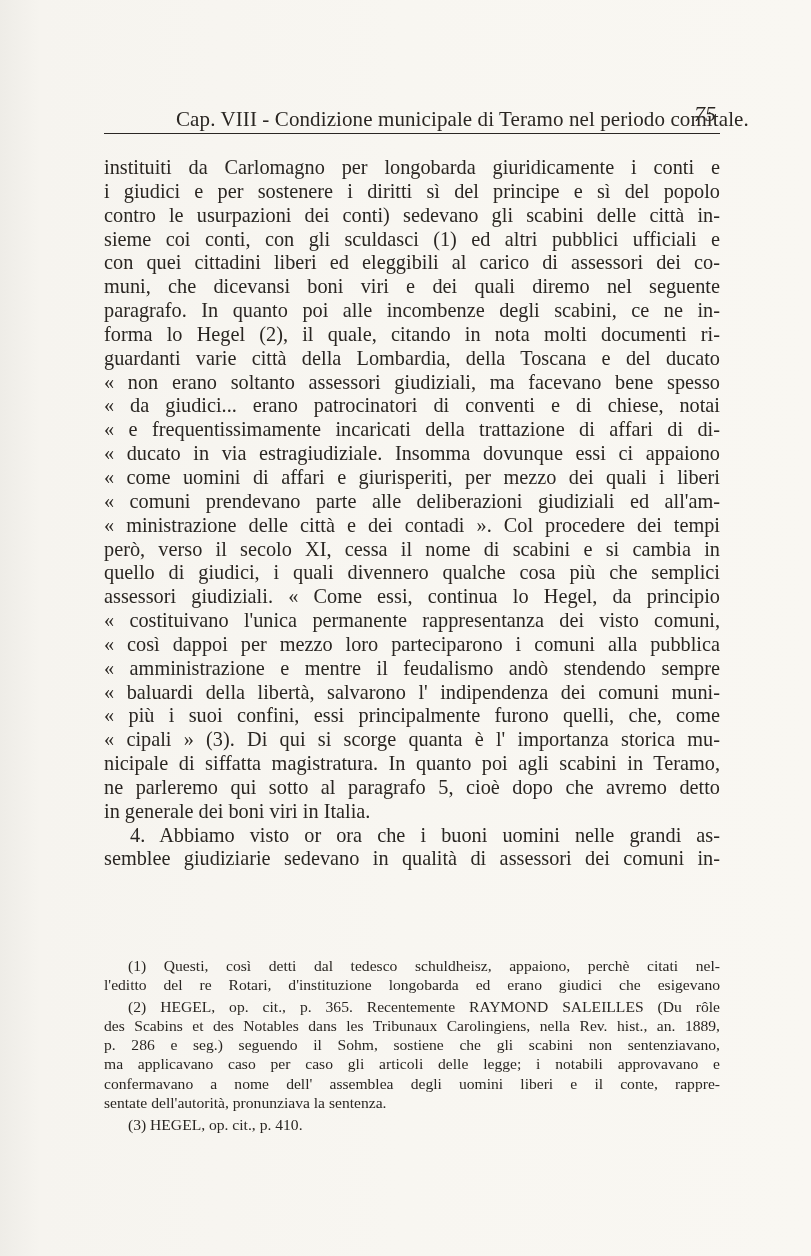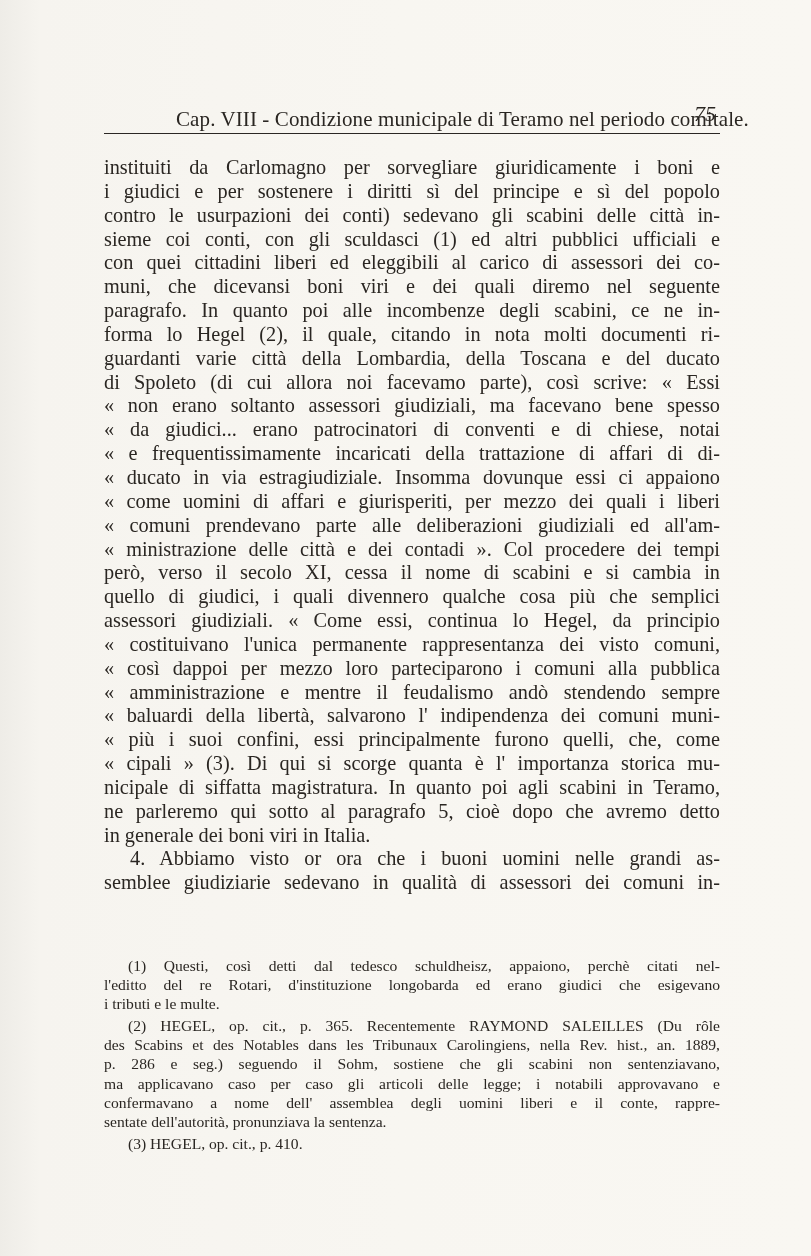--- a/index.html
+++ b/index.html
@@ -55,30 +55,29 @@
 
 <div class="page-shade"></div>
 
 <div class="header">
   <span class="running-head">Cap. VIII - Condizione municipale di Teramo nel periodo comitale.</span>
   <span class="page-number">75</span>
 </div>
 <div class="rule"></div>
 
 <div class="body-text">
-  <div class="line">instituiti da Carlomagno per sorvegliare giuridicamente i boni e</div>
+  <div class="line">instituiti da Carlomagno per longobarda giuridicamente i conti e</div>
   <div class="line">i giudici e per sostenere i diritti sì del principe e sì del popolo</div>
   <div class="line">contro le usurpazioni dei conti) sedevano gli scabini delle città in-</div>
   <div class="line">sieme coi conti, con gli sculdasci (1) ed altri pubblici ufficiali e</div>
   <div class="line">con quei cittadini liberi ed eleggibili al carico di assessori dei co-</div>
   <div class="line">muni, che dicevansi boni viri e dei quali diremo nel seguente</div>
   <div class="line">paragrafo. In quanto poi alle incombenze degli scabini, ce ne in-</div>
   <div class="line">forma lo Hegel (2), il quale, citando in nota molti documenti ri-</div>
   <div class="line">guardanti varie città della Lombardia, della Toscana e del ducato</div>
-  <div class="line">di Spoleto (di cui allora noi facevamo parte), così scrive: « Essi</div>
   <div class="line">« non erano soltanto assessori giudiziali, ma facevano bene spesso</div>
   <div class="line">« da giudici... erano patrocinatori di conventi e di chiese, notai</div>
   <div class="line">« e frequentissimamente incaricati della trattazione di affari di di-</div>
   <div class="line">« ducato in via estragiudiziale. Insomma dovunque essi ci appaiono</div>
   <div class="line">« come uomini di affari e giurisperiti, per mezzo dei quali i liberi</div>
   <div class="line">« comuni prendevano parte alle deliberazioni giudiziali ed all'am-</div>
   <div class="line">« ministrazione delle città e dei contadi ». Col procedere dei tempi</div>
   <div class="line">però, verso il secolo XI, cessa il nome di scabini e si cambia in</div>
   <div class="line">quello di giudici, i quali divennero qualche cosa più che semplici</div>
   <div class="line">assessori giudiziali. « Come essi, continua lo Hegel, da principio</div>
@@ -92,21 +91,20 @@
   <div class="line">ne parleremo qui sotto al paragrafo 5, cioè dopo che avremo detto</div>
   <div class="line last">in generale dei boni viri in Italia.</div>
   <div class="line indent">4. Abbiamo visto or ora che i buoni uomini nelle grandi as-</div>
   <div class="line">semblee giudiziarie sedevano in qualità di assessori dei comuni in-</div>
 </div>
 
 <div class="footnotes">
   <div>
     <div class="fn-line indent">(1) Questi, così detti dal tedesco schuldheisz, appaiono, perchè citati nel-</div>
     <div class="fn-line">l'editto del re Rotari, d'instituzione longobarda ed erano giudici che esigevano</div>
-    <div class="fn-line last">i tributi e le multe.</div>
   </div>
   <div class="fn-gap"></div>
   <div>
     <div class="fn-line indent">(2) HEGEL, op. cit., p. 365. Recentemente RAYMOND SALEILLES (Du rôle</div>
     <div class="fn-line">des Scabins et des Notables dans les Tribunaux Carolingiens, nella Rev. hist., an. 1889,</div>
     <div class="fn-line">p. 286 e seg.) seguendo il Sohm, sostiene che gli scabini non sentenziavano,</div>
     <div class="fn-line">ma applicavano caso per caso gli articoli delle legge; i notabili approvavano e</div>
     <div class="fn-line">confermavano a nome dell' assemblea degli uomini liberi e il conte, rappre-</div>
     <div class="fn-line last">sentate dell'autorità, pronunziava la sentenza.</div>
   </div>

